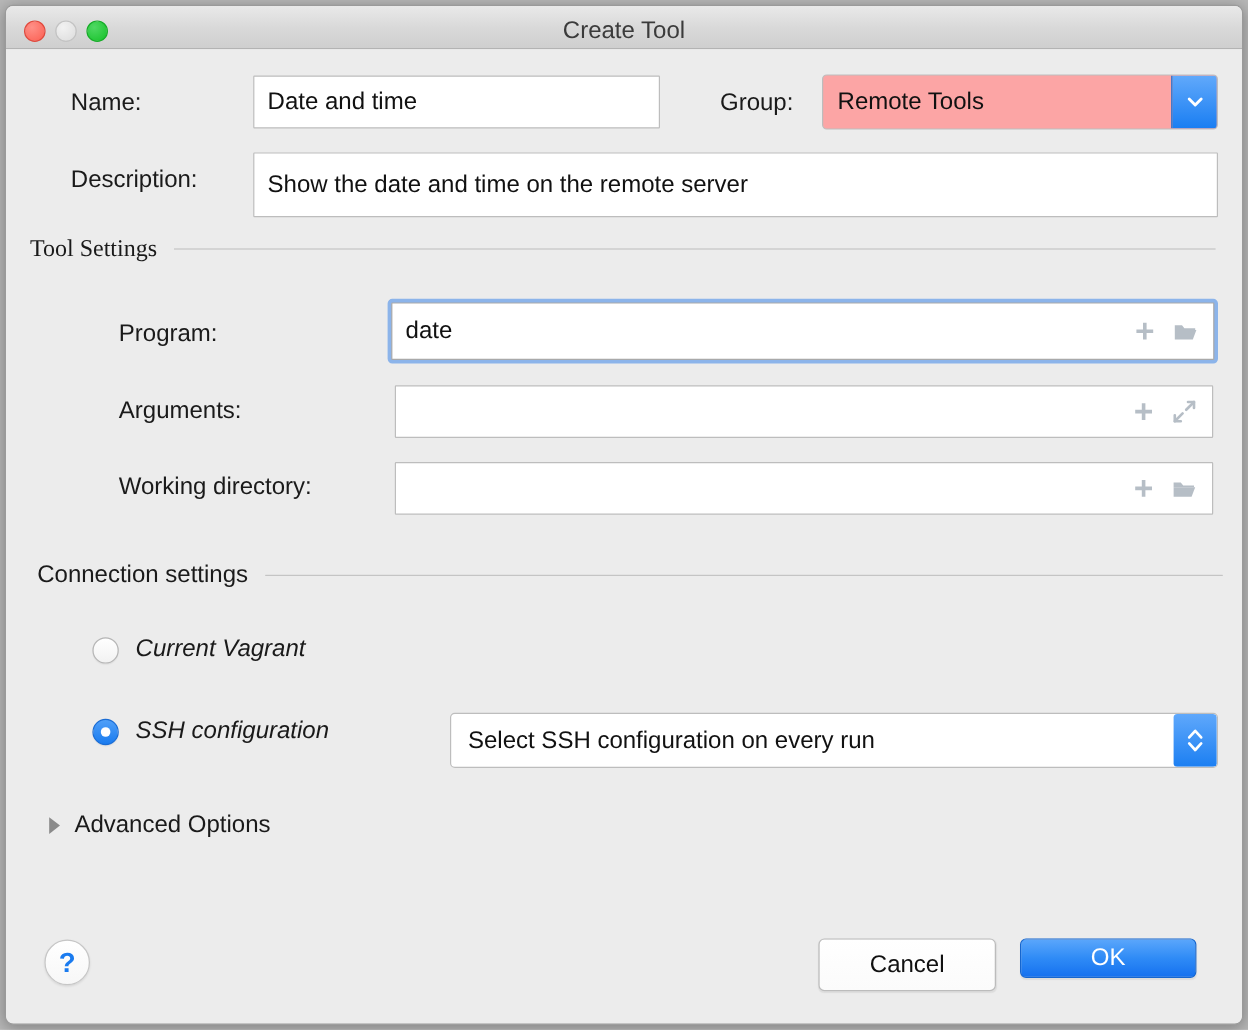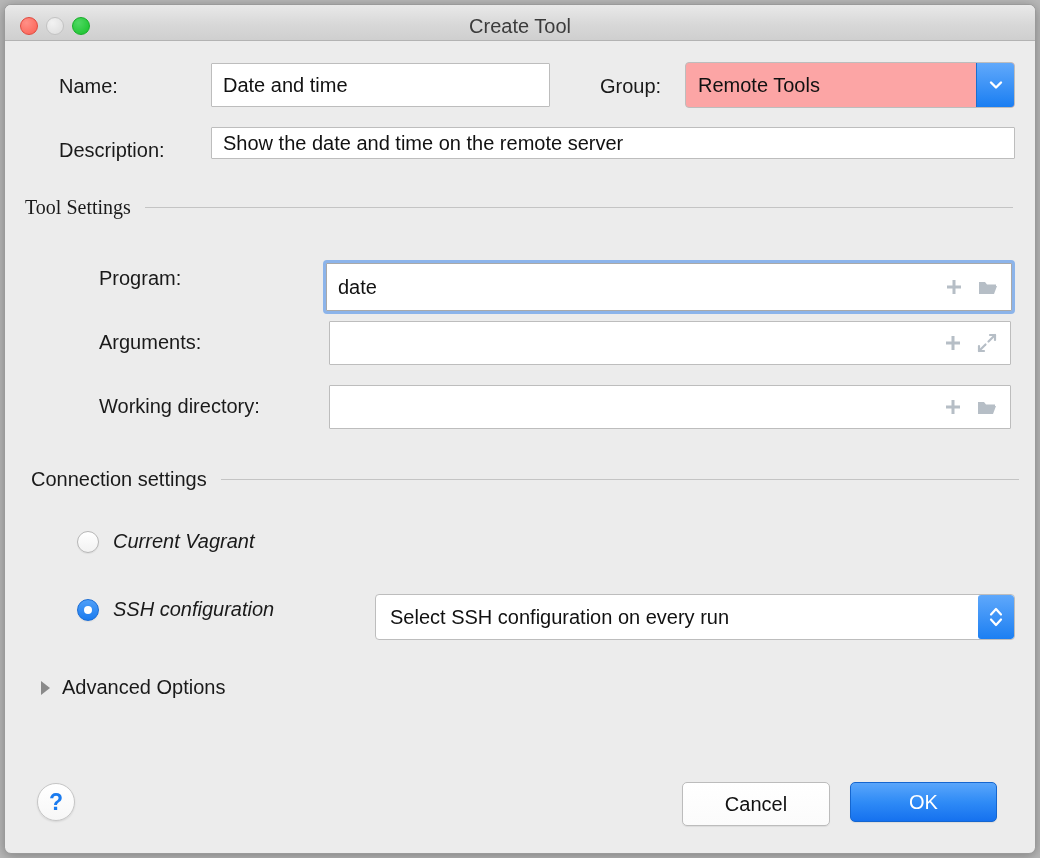--- a/index.html
+++ b/index.html
@@ -194,31 +194,31 @@
     <div class="combo" style="left:680px; top:21px; width:330px; height:46px;">
       <span class="val">Remote Tools</span>
       <span class="arrowbtn">
         <svg width="18" height="18" viewBox="0 0 18 18" aria-hidden="true">
           <path d="M4 6.5 L9 11.5 L14 6.5" fill="none" stroke="#ffffff" stroke-width="2.4" stroke-linecap="round" stroke-linejoin="round"></path>
         </svg>
       </span>
     </div>
 
     <div class="lbl" style="left:26px; top:98px;">Description:</div>
-    <div class="field" style="left:206px; top:86px; width:804px; height:32px;">
+    <div class="field" style="left:206px; top:86px; width:804px; height:54px;">
       <span class="val">Show the date and time on the remote server</span>
     </div>
 
     <div class="section" style="left:20px; top:155px; width:988px;font-family:Liberation Serif, serif;">
       <span class="stitle">Tool Settings</span>
       <span class="rule"></span>
     </div>
 
     <div class="lbl" style="left:66px; top:226px;">Program:</div>
-    <div class="focusring" style="left:318px; top:208px; width:692px; height:54px;margin-top:11px;">
+    <div class="focusring" style="left:318px; top:208px; width:692px; height:54px;">
       <div class="field">
         <span class="val">date</span>
         <span class="icons">
           <span>
             <svg class="ficon" viewBox="0 0 22 22" aria-hidden="true">
               <path d="M11 4 V18 M4 11 H18" stroke="#b6bec6" stroke-width="3" stroke-linecap="butt"></path>
             </svg>
           </span>
           <span>
             <svg class="ficon" viewBox="0 0 22 22" aria-hidden="true">
@@ -296,16 +296,16 @@
     <div class="disclosure" style="left:36px; top:635px; width:978px;">
       <span class="tri"></span>
       <span class="stitle" style="font-size:20px; color:#1a1a1a;">Advanced Options</span>
       <span class="rule"></span>
     </div>
 
     <div class="helpbtn" style="left:32px; top:742px;">?</div>
 
     <div class="btn" style="left:677px; top:741px; width:148px; height:44px;">Cancel</div>
 
-    <div class="btn primary" style="left:845px; top:741px; width:147px; height:40px;">OK</div>
+    <div class="btn primary" style="left:845px; top:741px; width:147px; height:33px;">OK</div>
 
   </div>
 </div>
 
 </body></html>

